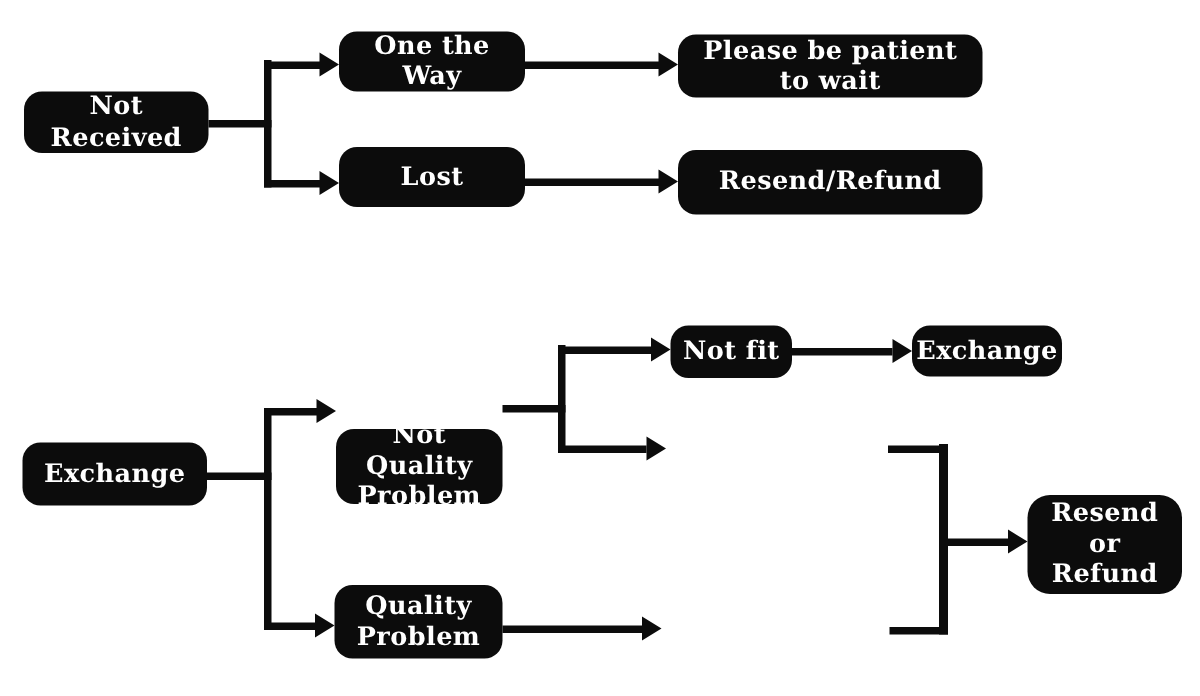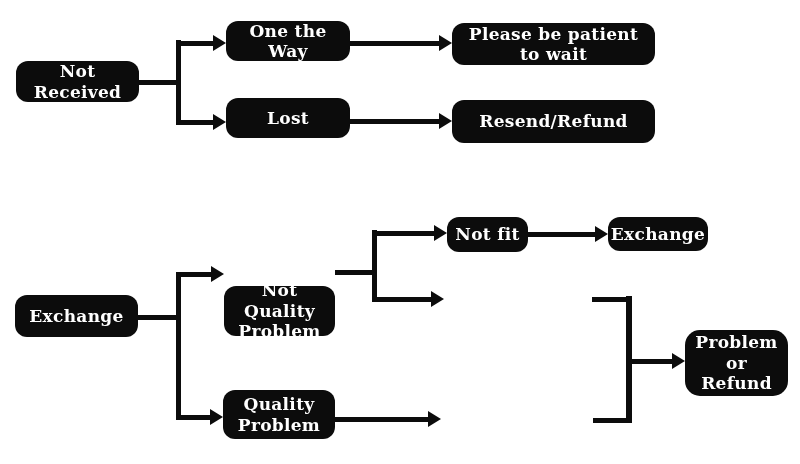--- a/index.html
+++ b/index.html
@@ -72,21 +72,21 @@
   <div class="node" style="left:224px; top:246px; width:111px; height:50px;margin-top:40px;">Not Quality Problem</div>
 
   <div class="node" style="left:223px; top:390px; width:112px; height:49px;">Quality Problem</div>
 
   <div class="node" style="left:447px; top:217px; width:81px; height:35px;">Not fit</div>
 
   <div class="node" style="left:608px; top:217px; width:100px; height:34px;">Exchange</div>
 
 
 
-  <div class="node big-radius" style="left:685px; top:330px; width:103px; height:66px;">Problem or Refund</div>
+  <div class="node big-radius" style="left:685px; top:330px; width:103px; height:66px;">Resend or Refund</div>
 
   <div class="line" style="left:138px; top:315px; width:43px; height:5px;"></div>
   <div class="line" style="left:176px; top:272px; width:5px; height:148px;"></div>
   <div class="line" style="left:176px; top:272px; width:36px; height:5px;"></div>
   <div class="arr" style="left:211px; top:266px;"></div>
   <div class="line" style="left:176px; top:415px; width:36px; height:5px;"></div>
   <div class="arr" style="left:210px; top:409px;"></div>
 
   <div class="line" style="left:335px; top:270px; width:42px; height:5px;"></div>
   <div class="line" style="left:372px; top:230px; width:5px; height:72px;"></div>

